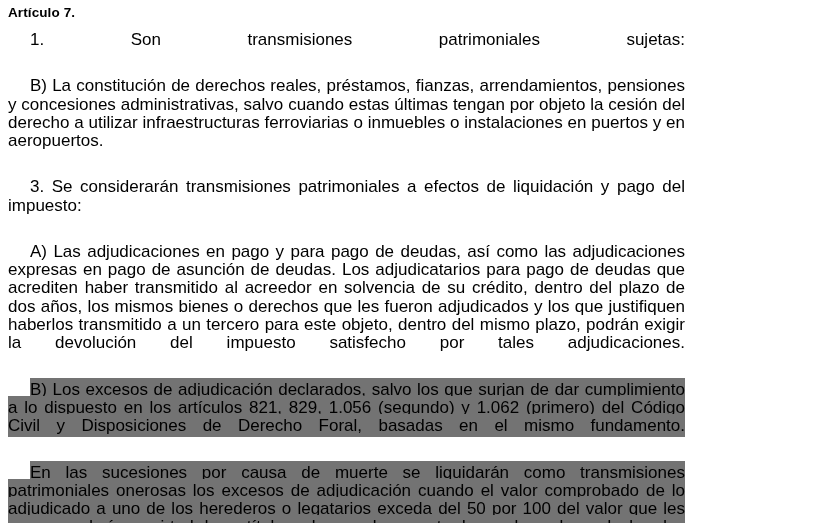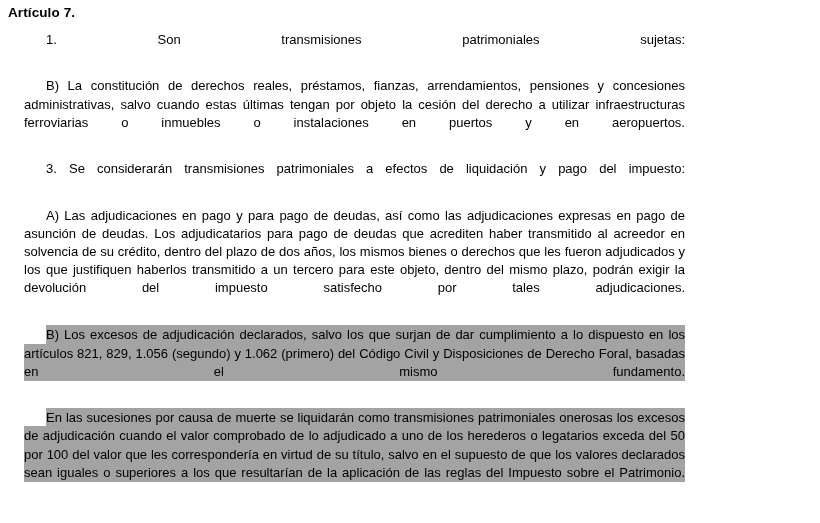--- a/index.html
+++ b/index.html
@@ -24,37 +24,37 @@
     background: #ffffff;
   }
   .heading {
     font-size: 13.5px;
     font-weight: bold;
     line-height: 18px;
     margin: 0 0 9px 0;
     letter-spacing: 0.1px;
   }
   p.para {
-    font-size: 13px;
+    font-size: 17px;
     line-height: 18.2px;
-    margin: 0 0 10px 16px;
+    margin: 0 0 10px 0;
     text-align: justify;
     text-indent: 22px;
     hyphens: none;
     word-spacing: 0.1px;
   }
   p.para:last-child {
     margin-bottom: 0;
   }
   
   p.para.hl {
     text-align: justify;
   }
   p.para.hl .hltext {
-    background-color: #a3a3a3;
+    background-color: #737373;
     box-decoration-break: clone;
     -webkit-box-decoration-break: clone;
     padding: 1.5px 0 2.5px 0;
   }
   
   p.para.hl::after {
     content: "";
     display: inline-block;
     width: 100%;
   }

